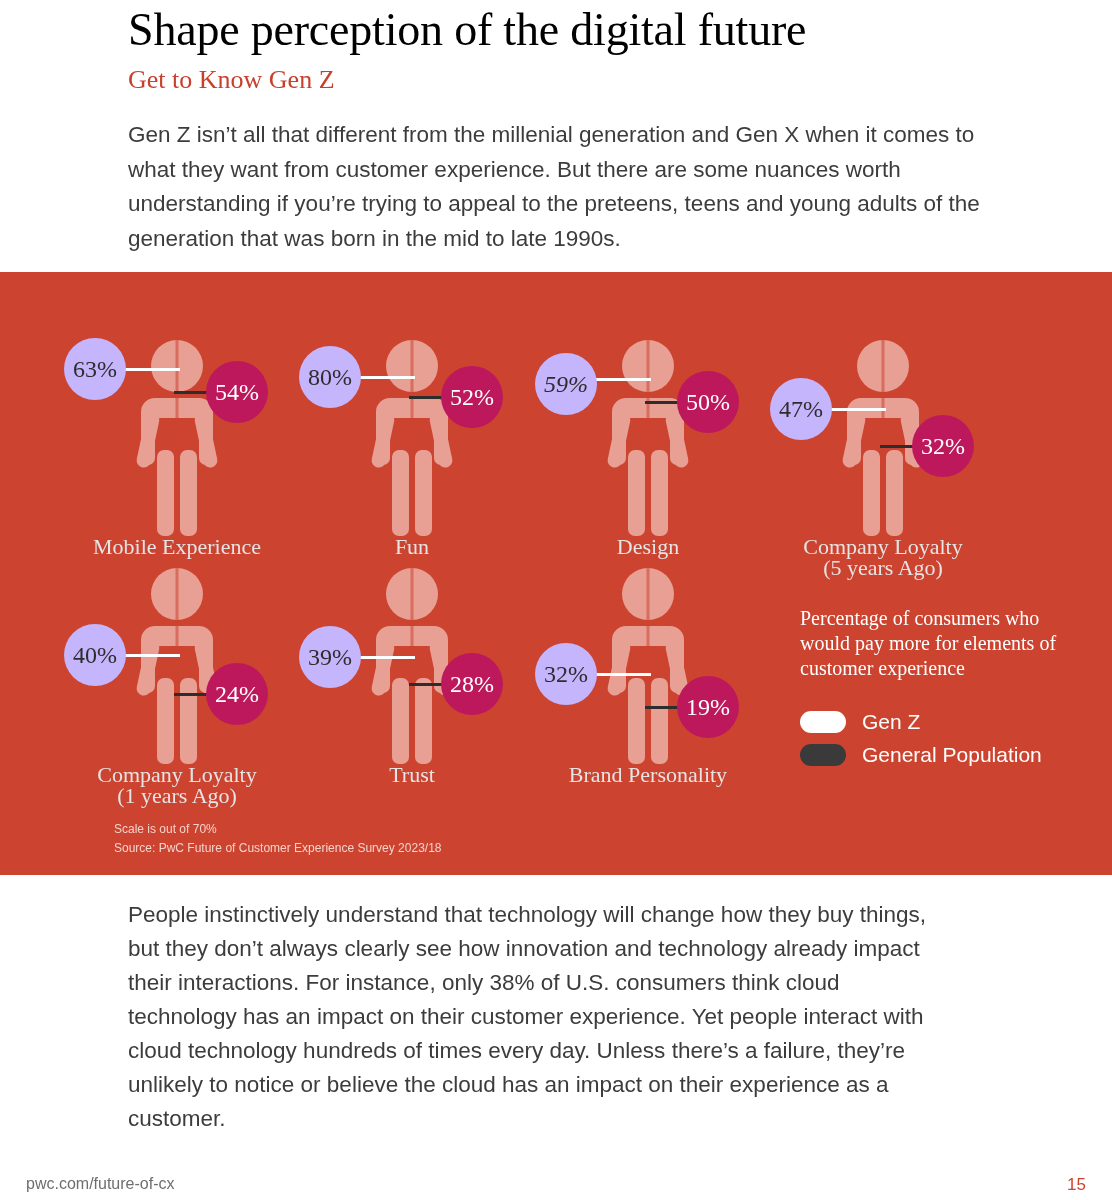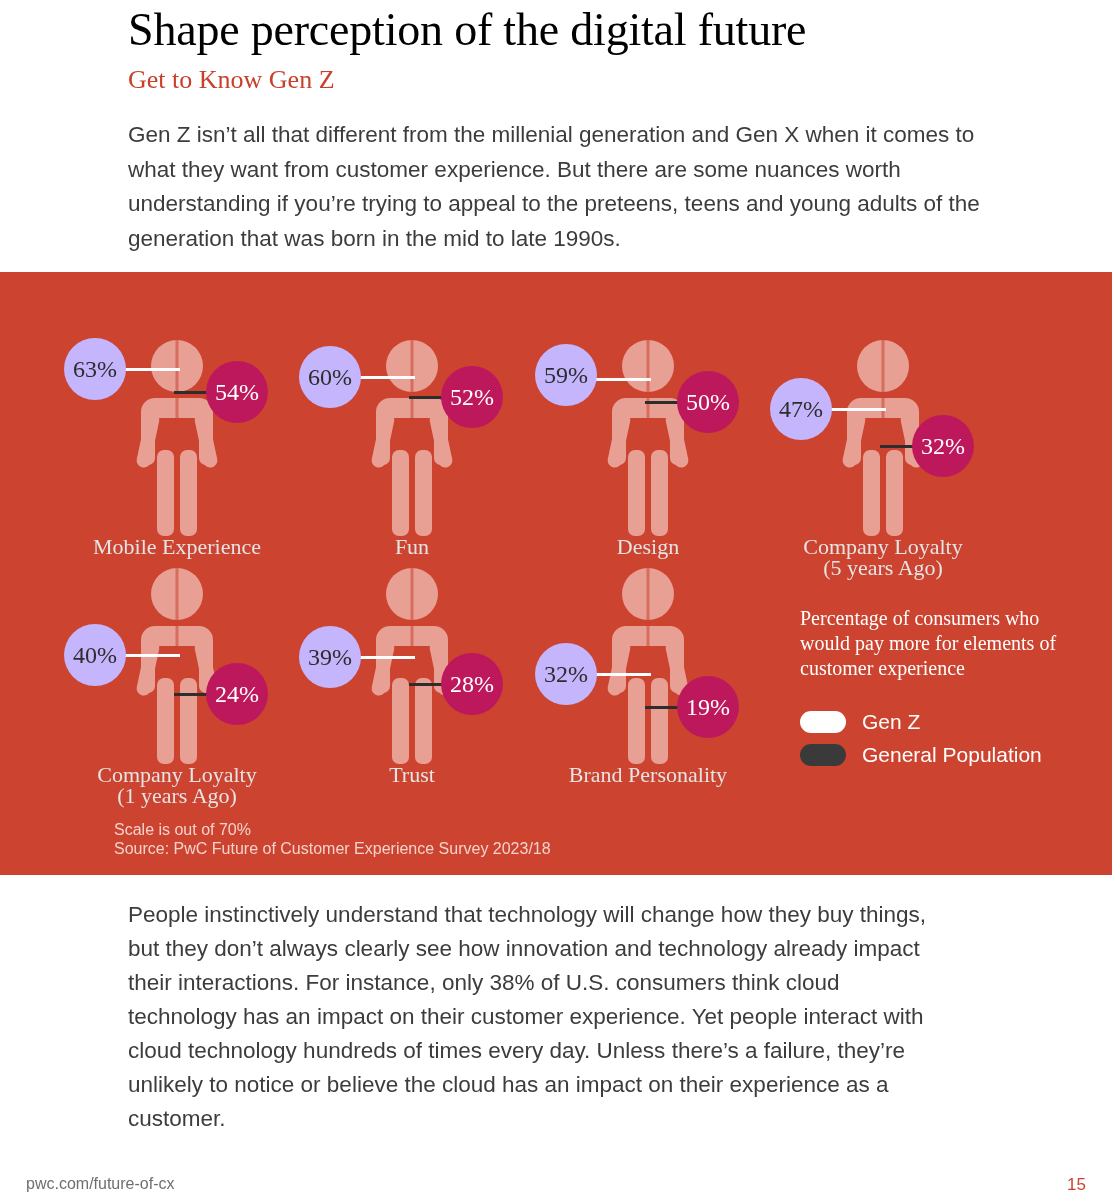--- a/index.html
+++ b/index.html
@@ -174,21 +174,21 @@
     font-size: 21px;
     color: #FFFFFF;
     white-space: nowrap;
   }
 
   
   .footnotes {
     position: absolute;
     left: 114px;
     top: 548px;
-    font-size: 16px;
+    font-size: 12px;
     line-height: 19px;
     color: #F4D3CC;
   }
 
   
   .body-para {
     position: absolute;
     left: 128px;
     top: 898px;
     width: 800px;
@@ -250,41 +250,41 @@
               <path d="M38 60 h44 a14 14 0 0 1 14 14 v46 a7 7 0 0 1 -14 0 v-40 h-44 v40 a7 7 0 0 1 -14 0 v-46 a14 14 0 0 1 14 -14 z"></path>
               <rect x="24" y="74" width="14" height="56" rx="7" transform="rotate(12 31 102)"></rect>
               <rect x="82" y="74" width="14" height="56" rx="7" transform="rotate(-12 89 102)"></rect>
               <rect x="40" y="112" width="17" height="86" rx="7"></rect>
               <rect x="63" y="112" width="17" height="86" rx="7"></rect>
             </g>
             <rect x="58.5" y="2" width="3" height="128" fill="#CC4330" opacity="0.55"></rect>
           </svg>
         </div>
         <div class="leader leader-genz" style="left: 56px; top: 37.8571px; width: 62px;"></div>
-        <div class="bubble bubble-genz" style="left: 2px; top: 7.85714px;">60%</div>
+        <div class="bubble bubble-genz" style="left: 2px; top: 7.85714px;">80%</div>
         <div class="leader leader-gen" style="left: 112px; top: 57.7429px; width: 62px;"></div>
         <div class="bubble bubble-gen" style="left: 144px; top: 27.7429px;">52%</div>
         <div class="picto-label"><span>Fun</span></div>
       </div>
       <div class="picto-group" style="left: 533px; top: 66px;">
         <div class="picto-art">
           <svg viewBox="0 0 120 200" xmlns="http://www.w3.org/2000/svg">
             <g fill="#E8A095">
               <circle cx="60" cy="28" r="26"></circle>
               <path d="M38 60 h44 a14 14 0 0 1 14 14 v46 a7 7 0 0 1 -14 0 v-40 h-44 v40 a7 7 0 0 1 -14 0 v-46 a14 14 0 0 1 14 -14 z"></path>
               <rect x="24" y="74" width="14" height="56" rx="7" transform="rotate(12 31 102)"></rect>
               <rect x="82" y="74" width="14" height="56" rx="7" transform="rotate(-12 89 102)"></rect>
               <rect x="40" y="112" width="17" height="86" rx="7"></rect>
               <rect x="63" y="112" width="17" height="86" rx="7"></rect>
             </g>
             <rect x="58.5" y="2" width="3" height="128" fill="#CC4330" opacity="0.55"></rect>
           </svg>
         </div>
         <div class="leader leader-genz" style="left: 56px; top: 40.3429px; width: 62px;"></div>
-        <div class="bubble bubble-genz" style="left: 2px; top: 6px;">59%</div>
+        <div class="bubble bubble-genz" style="left: 2px; top: 15px; font-style: italic;">59%</div>
         <div class="leader leader-gen" style="left: 112px; top: 62.7143px; width: 62px;"></div>
         <div class="bubble bubble-gen" style="left: 144px; top: 32.7143px;">50%</div>
         <div class="picto-label"><span>Design</span></div>
       </div>
       <div class="picto-group" style="left: 768px; top: 66px;">
         <div class="picto-art">
           <svg viewBox="0 0 120 200" xmlns="http://www.w3.org/2000/svg">
             <g fill="#E8A095">
               <circle cx="60" cy="28" r="26"></circle>
               <path d="M38 60 h44 a14 14 0 0 1 14 14 v46 a7 7 0 0 1 -14 0 v-40 h-44 v40 a7 7 0 0 1 -14 0 v-46 a14 14 0 0 1 14 -14 z"></path>

